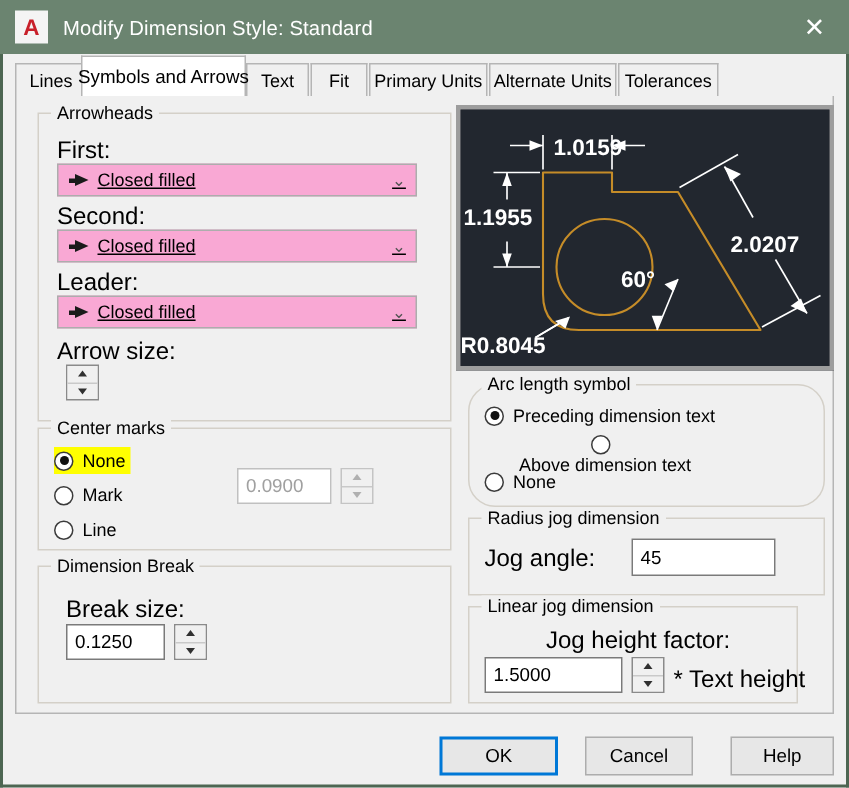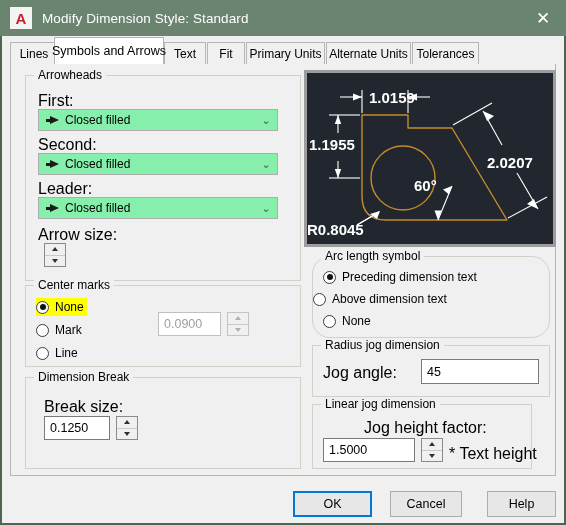--- a/index.html
+++ b/index.html
@@ -95,25 +95,26 @@
   .flabel {
     position:absolute;
     font-size:16px;
     color:#000;
     white-space:nowrap;
   }
   
   .combo {
     position:absolute;
     height:22px;
-    background:#86efac;
+    background:#f9a8d4;
     border:1px solid #adadad;
     display:flex; align-items:center;
     font-size:12px;
     cursor:pointer;
+    text-decoration:underline;
   }
   .combo .arrowglyph {
     margin-left:7px; margin-right:6px;
     width:13px; height:9px; position:relative;
   }
   .combo .arrowglyph::before {
     content:""; position:absolute; left:4px; top:0;
     border-top:4.5px solid transparent;
     border-bottom:4.5px solid transparent;
     border-left:9px solid #1a1a1a;
@@ -336,34 +337,34 @@
         </div>
       </div>
     </div>
 
     <div class="group" style="left:301px; top:192px; width:238px; height:82px;border-radius:18px;">
       <div class="glabel">Arc length symbol</div>
       <div class="radio-row checked" style="left:10px; top:11px;">
         <span class="rmark"></span>
         <span class="rlabel">Preceding dimension text</span>
       </div>
-      <div class="radio-row" style="left:0; top:33px;">
+      <div class="radio-row" style="left:27px; top:33px;flex-direction:column;">
         <span class="rmark"></span>
         <span class="rlabel">Above dimension text</span>
       </div>
       <div class="radio-row" style="left:10px; top:55px;">
         <span class="rmark"></span>
         <span class="rlabel">None</span>
       </div>
     </div>
 
     <div class="group" style="left:301px; top:281px; width:238px; height:52px;">
       <div class="glabel">Radius jog dimension</div>
       <div class="flabel" style="left:10px; top:18px;">Jog angle:</div>
-      <div class="textfield" style="left:108px; top:13px; width:118px;">45</div>
+      <div class="textfield" style="left:108px; top:13px; width:96px;">45</div>
     </div>
 
     <div class="group" style="left:301px; top:340px; width:220px; height:65px;text-decoration:underline;">
       <div class="glabel">Linear jog dimension</div>
       <div class="flabel" style="left:10px; top:14px;margin-left:41px;">Jog height factor:</div>
       <div class="spinbox" style="left:10px; top:33px; width:120px;">
         <div class="sfield">1.5000</div>
         <div class="sbtns">
           <div class="sbtn up"></div>
           <div class="sbtn down"></div>

